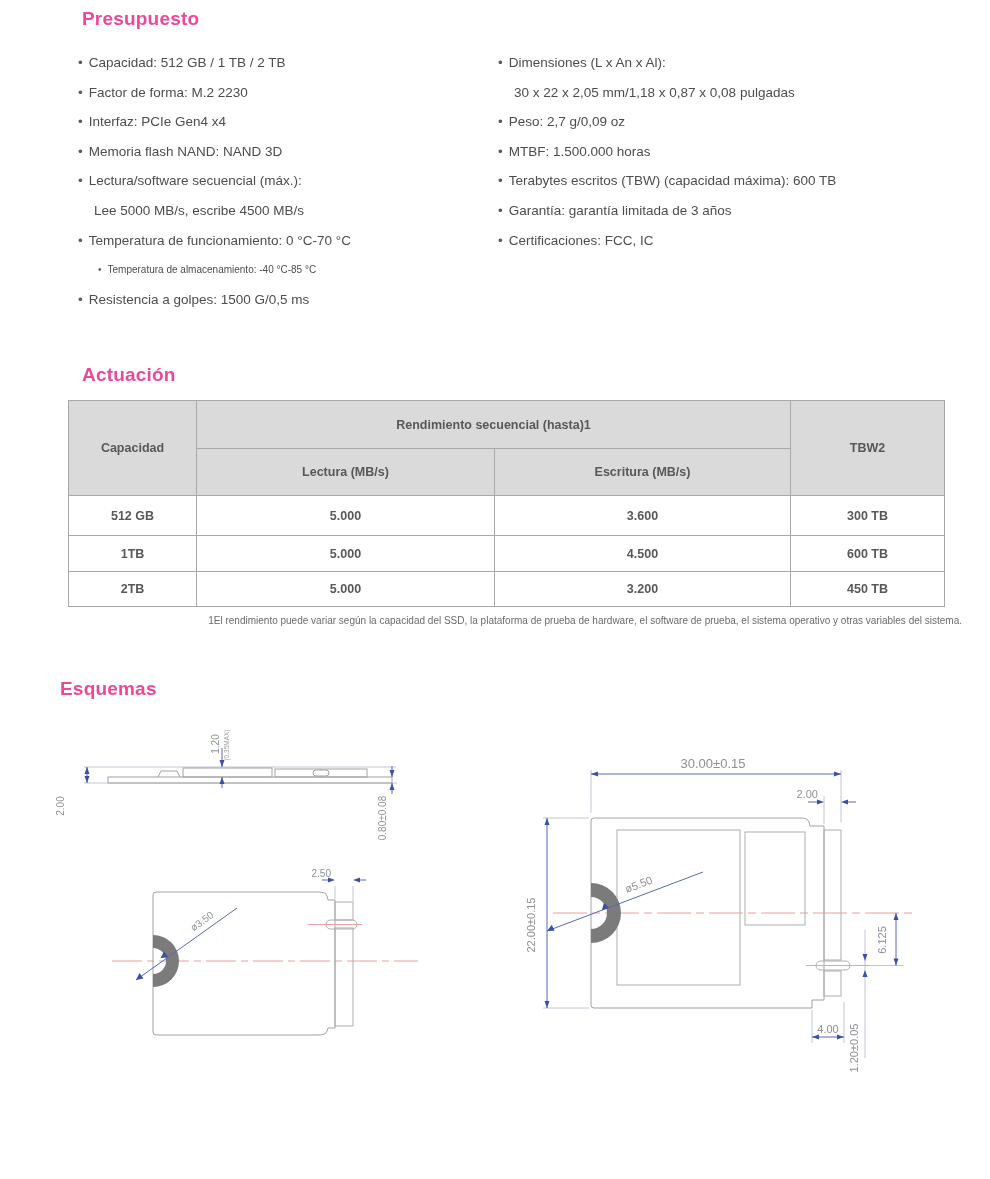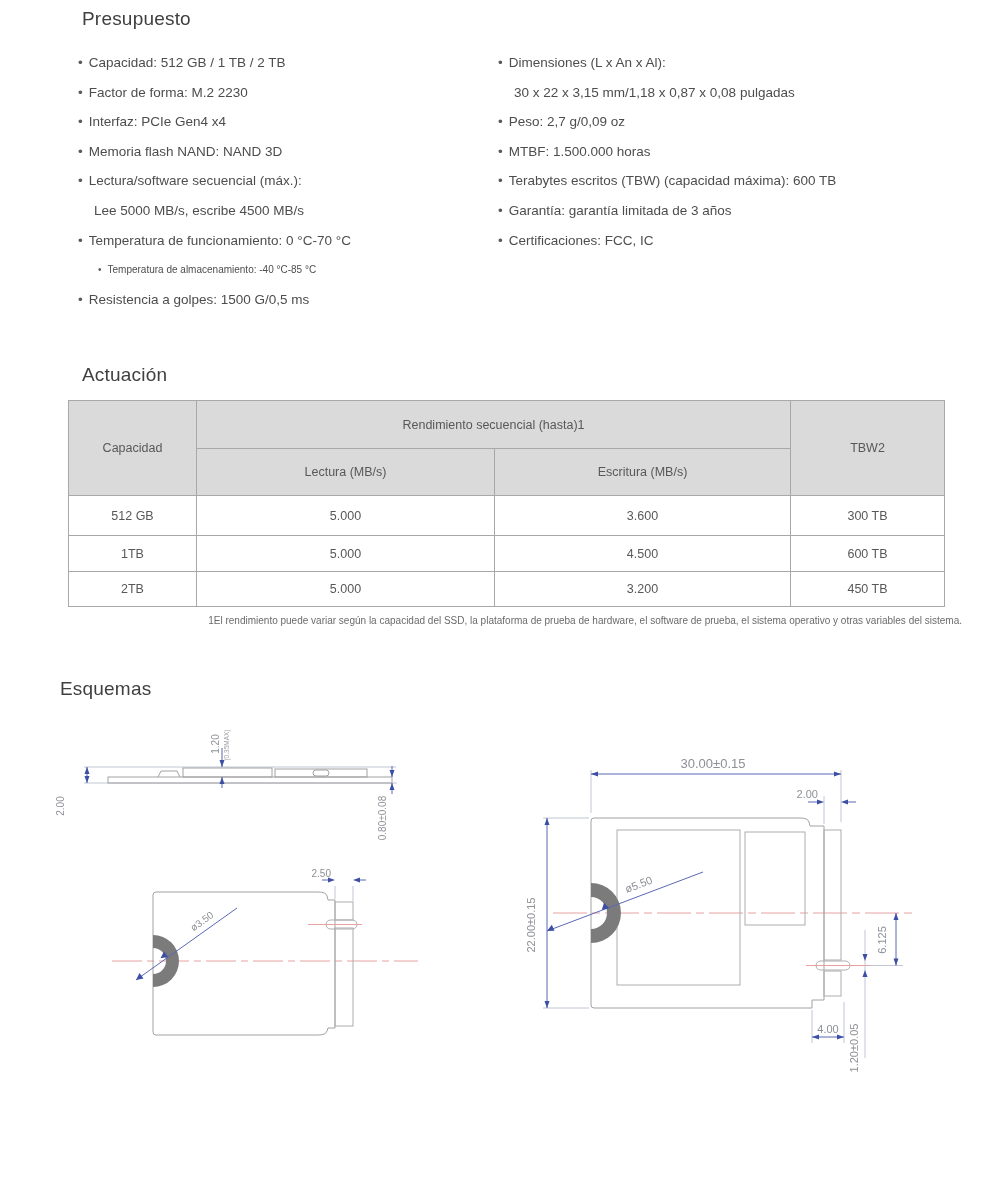--- a/index.html
+++ b/index.html
@@ -2,21 +2,21 @@
 <html><head>
 <meta charset="utf-8">
 <style>
   * { margin:0; padding:0; box-sizing:border-box; }
   html,body { background:#ffffff; }
   body {
     width:990px; height:1179px; position:relative; overflow:hidden;
     font-family:"Liberation Sans", sans-serif; color:#4d4d4d;
   }
   .h2 {
-    position:absolute; font-size:19px; font-weight:400; color:#404040; letter-spacing:0.2px;
+    position:absolute; font-size:19px; font-weight:700; color:#ec4899; letter-spacing:0.2px;
   }
   #specs-title   { left:82px; top:8px; }
   #perf-title    { left:60px; top:364px;margin-left:22px; }
   #schem-title   { left:60px; top:678px; }
 
   .spec-col { position:absolute; top:48px; }
   #spec-col-left  { left:78px;  width:415px; }
   #spec-col-right { left:498px; width:480px; }
   .spec-item, .spec-sub {
     height:29.6px; line-height:29.6px; font-size:13.5px; color:#4d4d4d; white-space:nowrap;
@@ -24,21 +24,21 @@
   .spec-item .bullet { margin-right:6px; color:#5a5a5a; }
   .spec-item.small { font-size:10px;margin-left:20px; }
   .spec-sub { padding-left:16px; }
 
   #perf-table-wrap { position:absolute; left:68px; top:400px; width:876px; }
   table.perf {
     border-collapse:collapse; width:876px; table-layout:fixed;
     font-size:12.5px; color:#585858; border:1px solid #929292;
   }
   table.perf th, table.perf td {
-    border:1px solid #a8a8a8; text-align:center; vertical-align:middle; font-weight:400;margin-left:32px;
+    border:1px solid #a8a8a8; text-align:center; vertical-align:middle; font-weight:700;margin-left:32px;
   }
   table.perf th { background:#dadada; }
   table.perf td { background:#ffffff;text-align:center; }
   .rh1 { height:48px; } .rh2 { height:47px;padding-left:36px; }
   .rb1 { height:40px; } .rb2 { height:36px; } .rb3 { height:35px; }
 
   .footnotes { position:absolute; left:62px; top:610px; width:900px;text-align:right; }
   .footnote { font-size:10px; line-height:21px; color:#6b6b6b; white-space:nowrap; }
 
   #schem-svg { position:absolute; left:0; top:718px; }
@@ -67,21 +67,21 @@
   <div class="spec-item"><span class="bullet">•</span><span>Memoria flash NAND: NAND 3D</span></div>
   <div class="spec-item"><span class="bullet">•</span><span>Lectura/software secuencial (máx.):</span></div>
   <div class="spec-sub">Lee 5000 MB/s, escribe 4500 MB/s</div>
   <div class="spec-item"><span class="bullet">•</span><span>Temperatura de funcionamiento: 0 °C-70 °C</span></div>
   <div class="spec-item small"><span class="bullet">•</span><span>Temperatura de almacenamiento: -40 °C-85 °C</span></div>
   <div class="spec-item"><span class="bullet">•</span><span>Resistencia a golpes: 1500 G/0,5 ms</span></div>
 </div>
 
 <div class="spec-col" id="spec-col-right">
   <div class="spec-item"><span class="bullet">•</span><span>Dimensiones (L x An x Al):</span></div>
-  <div class="spec-sub">30 x 22 x 3,15 mm/1,18 x 0,87 x 0,08 pulgadas</div>
+  <div class="spec-sub">30 x 22 x 2,05 mm/1,18 x 0,87 x 0,08 pulgadas</div>
   <div class="spec-item"><span class="bullet">•</span><span>Peso: 2,7 g/0,09 oz</span></div>
   <div class="spec-item"><span class="bullet">•</span><span>MTBF: 1.500.000 horas</span></div>
   <div class="spec-item"><span class="bullet">•</span><span>Terabytes escritos (TBW) (capacidad máxima): 600 TB</span></div>
   <div class="spec-item"><span class="bullet">•</span><span>Garantía: garantía limitada de 3 años</span></div>
   <div class="spec-item"><span class="bullet">•</span><span>Certificaciones: FCC, IC</span></div>
 </div>
 
 <div class="h2" id="perf-title">Actuación</div>
 
 <div id="perf-table-wrap">

